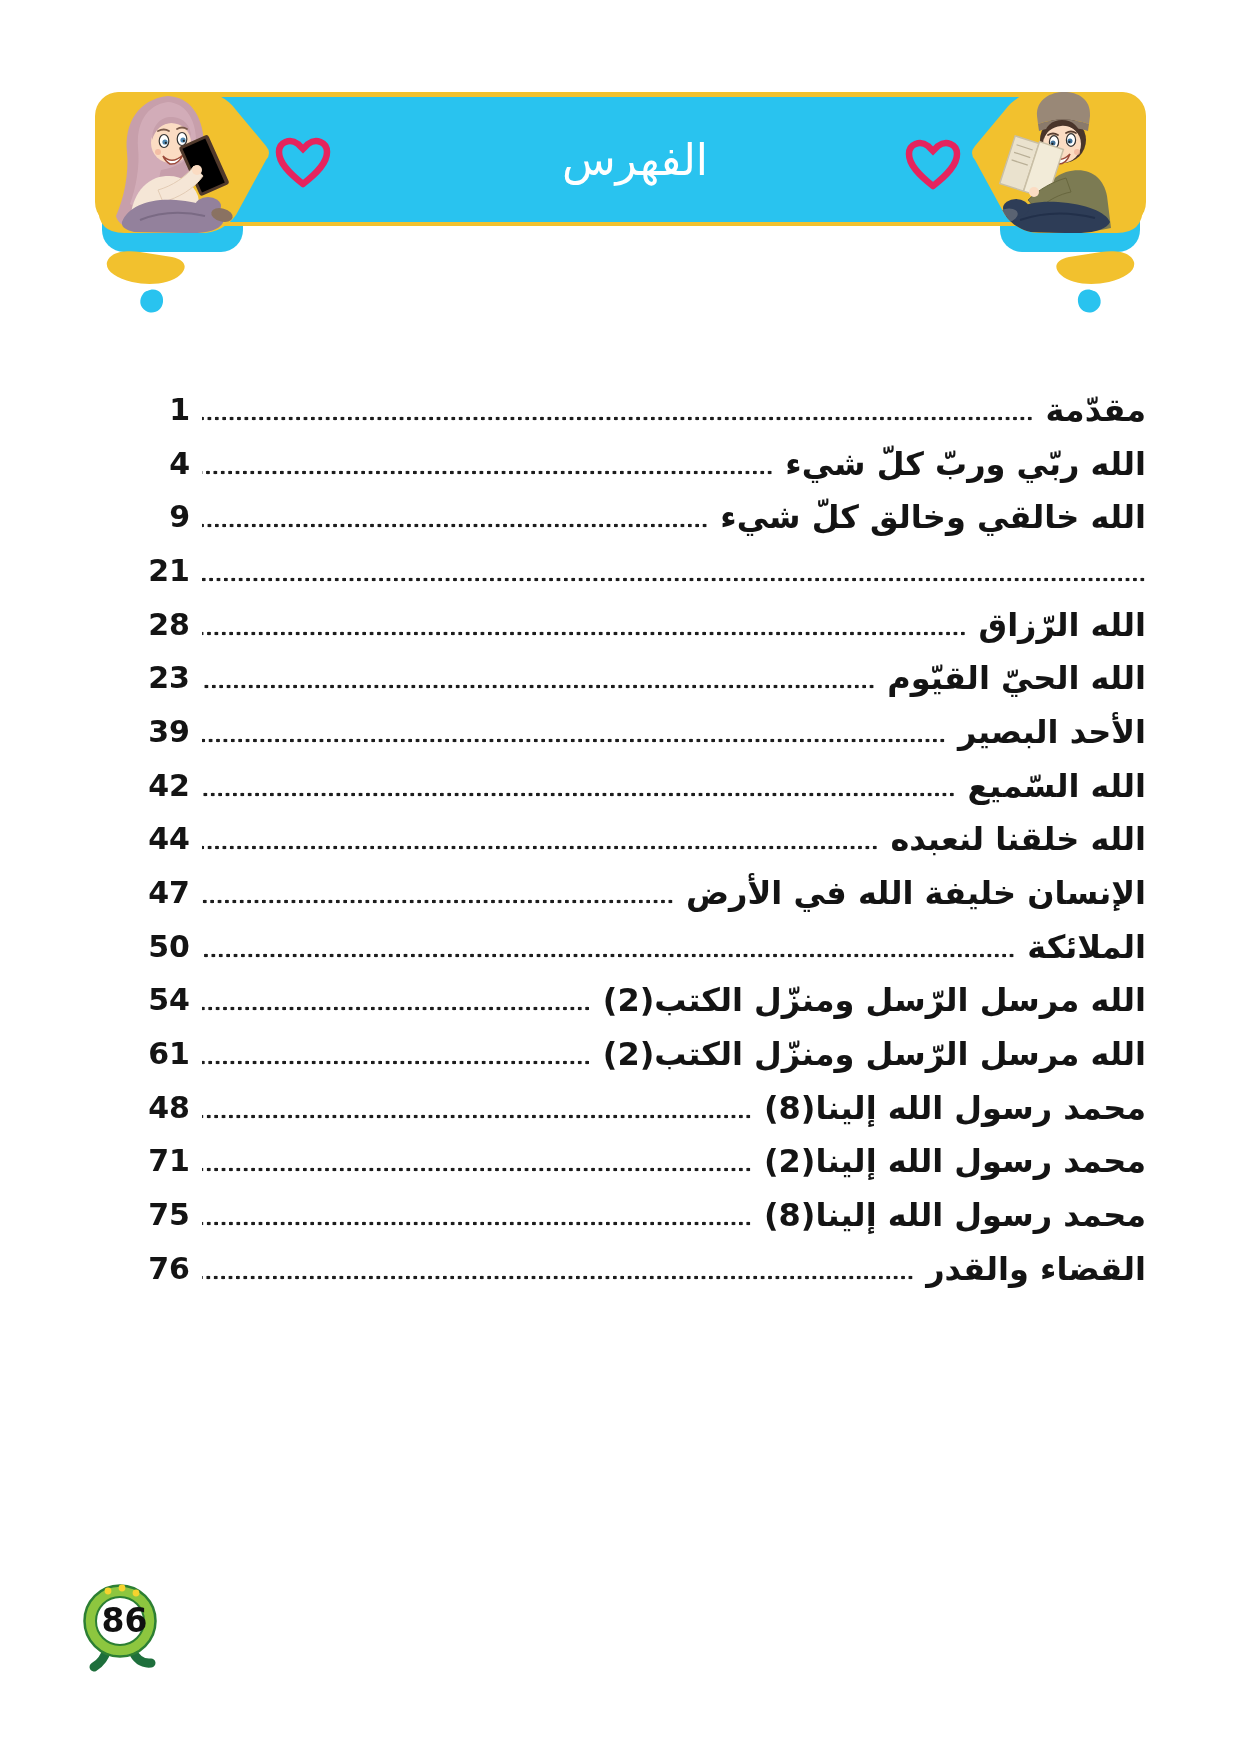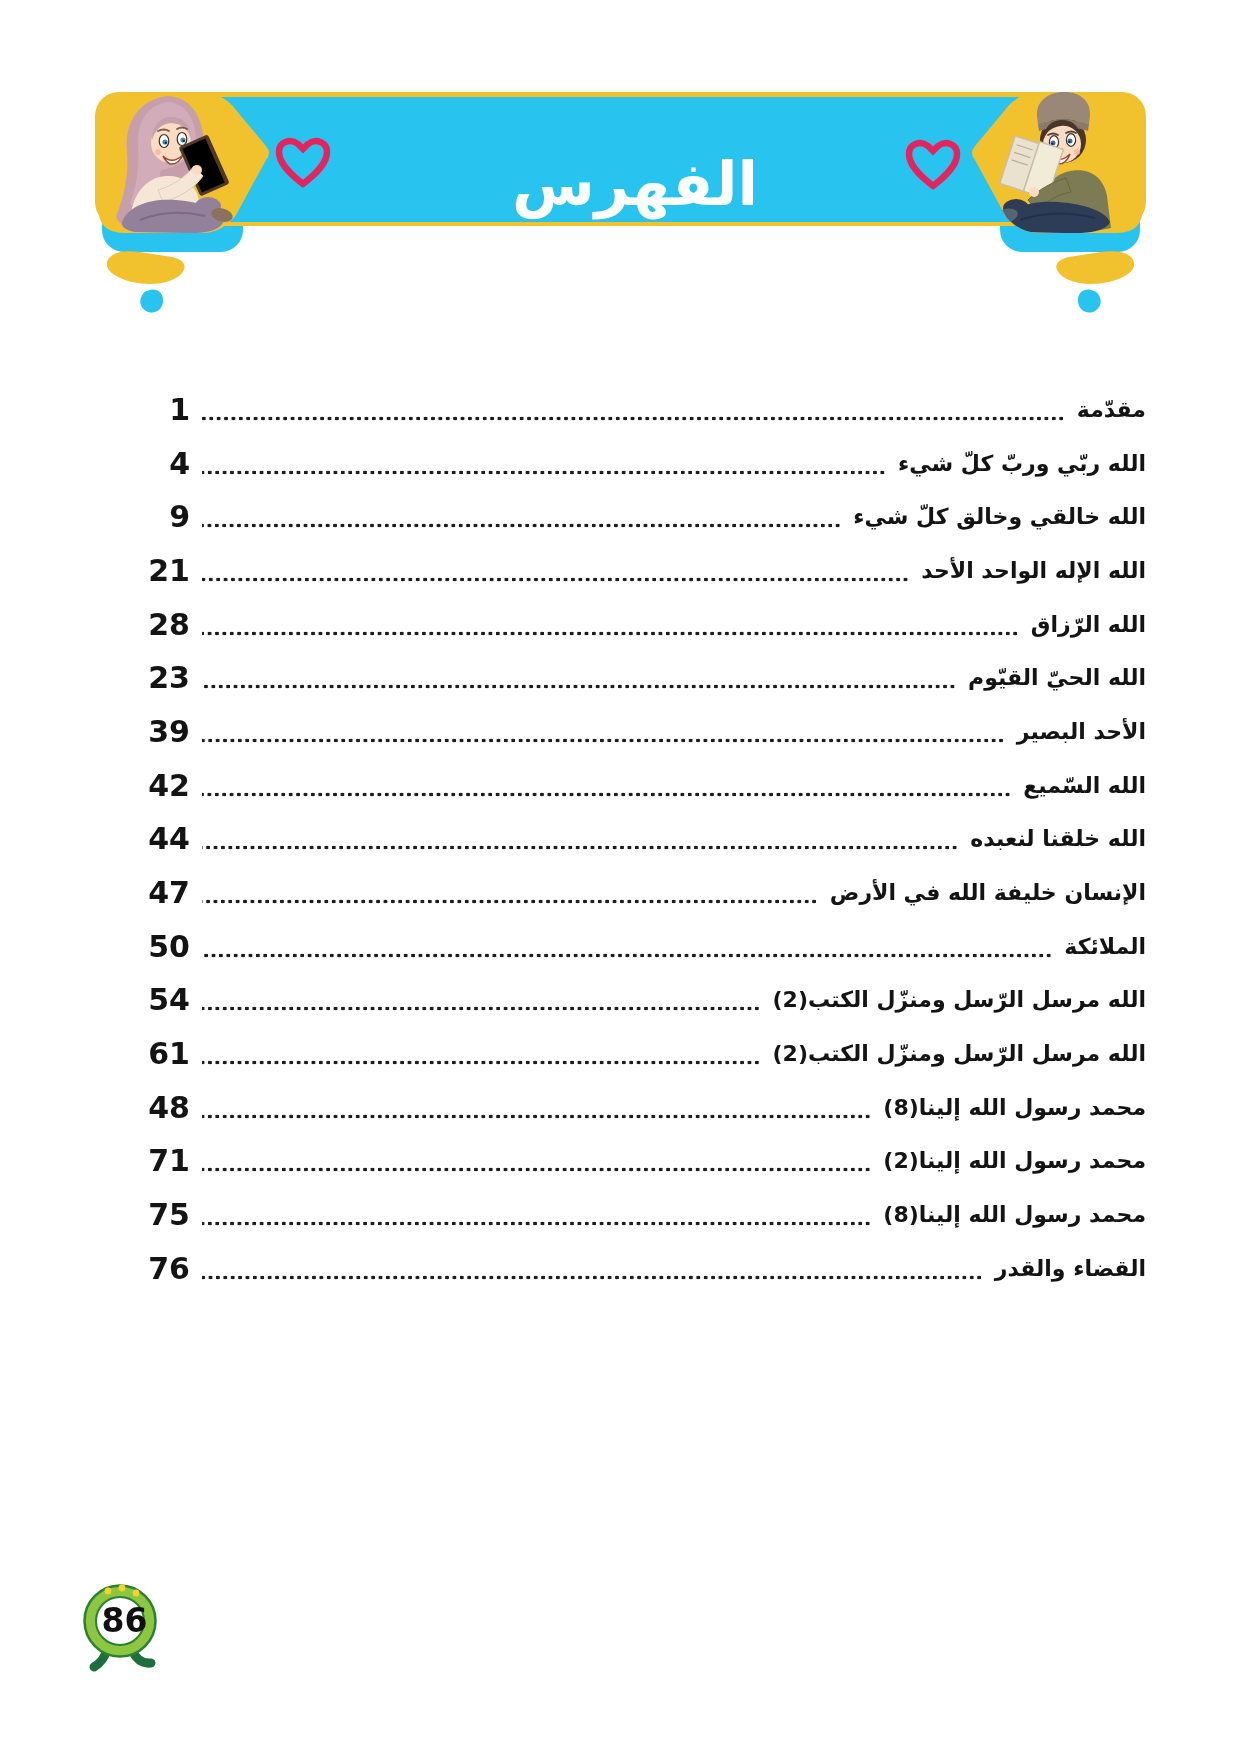--- a/index.html
+++ b/index.html
@@ -3,31 +3,31 @@
 <meta charset="utf-8">
 <style>
   html,body{margin:0;padding:0;background:#fff;}
   .page{
     position:relative;width:1241px;height:1754px;background:#ffffff;
     overflow:hidden;font-family:"DejaVu Sans",sans-serif;
   }
   .header-svg{position:absolute;left:0;top:0;}
   .banner-title{
     position:absolute;left:400px;top:122px;width:470px;height:76px;
-    text-align:center;font-size:60px;font-weight:bold;color:#ffffff;
-    line-height:76px;direction:rtl;letter-spacing:1px;margin-top:24px;
+    text-align:center;font-size:44px;font-weight:normal;color:#ffffff;
+    line-height:76px;direction:rtl;letter-spacing:1px;
   }
   .toc{
     position:absolute;left:146px;top:383px;width:1000px;direction:rtl;
   }
   .toc-row{
     display:flex;align-items:center;height:53.7px;gap:12px;
   }
   .toc-title{
-    font-size:22px;font-weight:bold;color:#141414;white-space:nowrap;
+    font-size:32px;font-weight:bold;color:#141414;white-space:nowrap;
     line-height:1;
   }
   .toc-dots{
     flex:1 1 auto;height:7px;margin-top:17px;
     background-image:radial-gradient(circle,#1c1c1c 1.7px,transparent 2.1px);
     background-size:7.4px 7px;background-repeat:repeat-x;
     background-position:right center;
   }
   .toc-page{
     font-size:30px;font-weight:bold;color:#141414;
@@ -151,21 +151,20 @@
         <span class="toc-title">الله ربّي وربّ كلّ شيء</span>
         <span class="toc-dots"></span>
         <span class="toc-page">4</span>
       </div>
       <div class="toc-row">
         <span class="toc-title">الله خالقي وخالق كلّ شيء</span>
         <span class="toc-dots"></span>
         <span class="toc-page">9</span>
       </div>
       <div class="toc-row">
-        <span class="toc-title">الله الإله الواحد الأحد</span>
         <span class="toc-dots"></span>
         <span class="toc-page">21</span>
       </div>
       <div class="toc-row">
         <span class="toc-title">الله الرّزاق</span>
         <span class="toc-dots"></span>
         <span class="toc-page">28</span>
       </div>
       <div class="toc-row">
         <span class="toc-title">الله الحيّ القيّوم</span>

